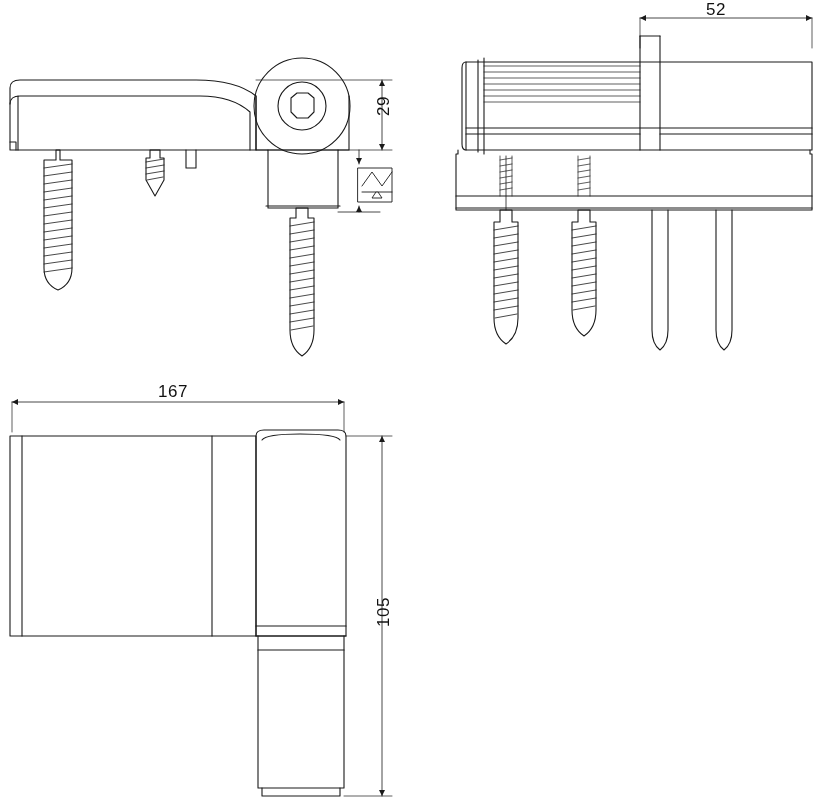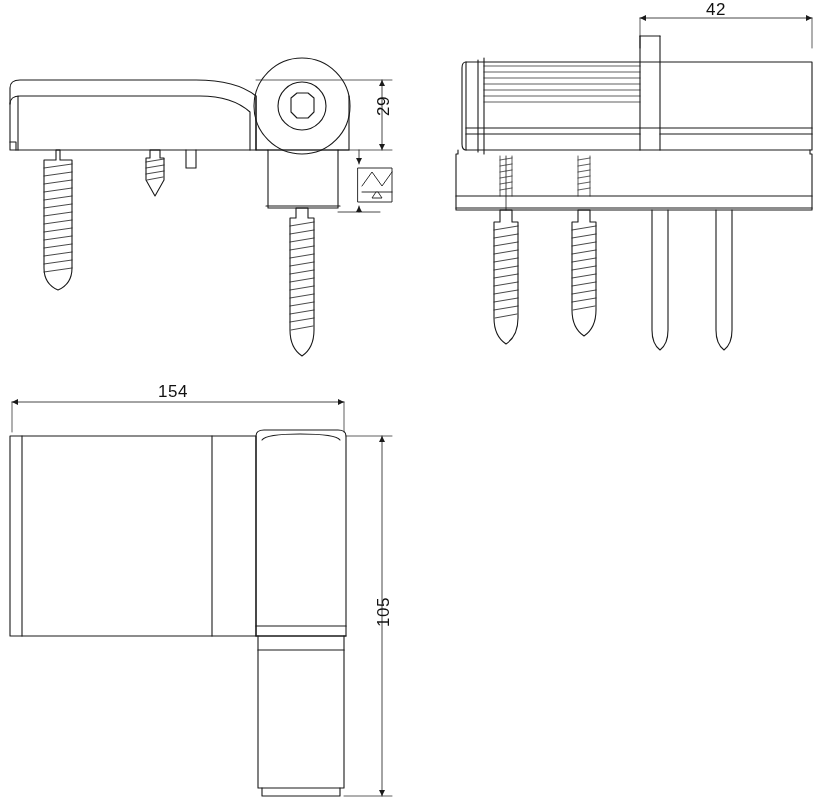--- a/index.html
+++ b/index.html
@@ -187,19 +187,19 @@
           <path d="M379 442 L382 436 L385 442" fill="#1a1a1a" stroke="none"></path>
           <path d="M379 790 L382 796 L385 790" fill="#1a1a1a" stroke="none"></path>
         </g>
       </g>
 
     </g>
   </svg>
 
   <div class="dim-label vertical" style="left: 364px; top: 96px; width: 40px; text-align: center;">29</div>
 
-  <div class="dim-label" style="left: 706px; top: 0px;">42</div>
-
-  <div class="dim-label" style="left: 158px; top: 382px;">154</div>
+  <div class="dim-label" style="left: 706px; top: 0px;">52</div>
+
+  <div class="dim-label" style="left: 158px; top: 382px;">167</div>
 
   <div class="dim-label vertical" style="left: 362px; top: 602px; width: 44px; text-align: center;">105</div>
 
 </div>
 
 </body></html>

